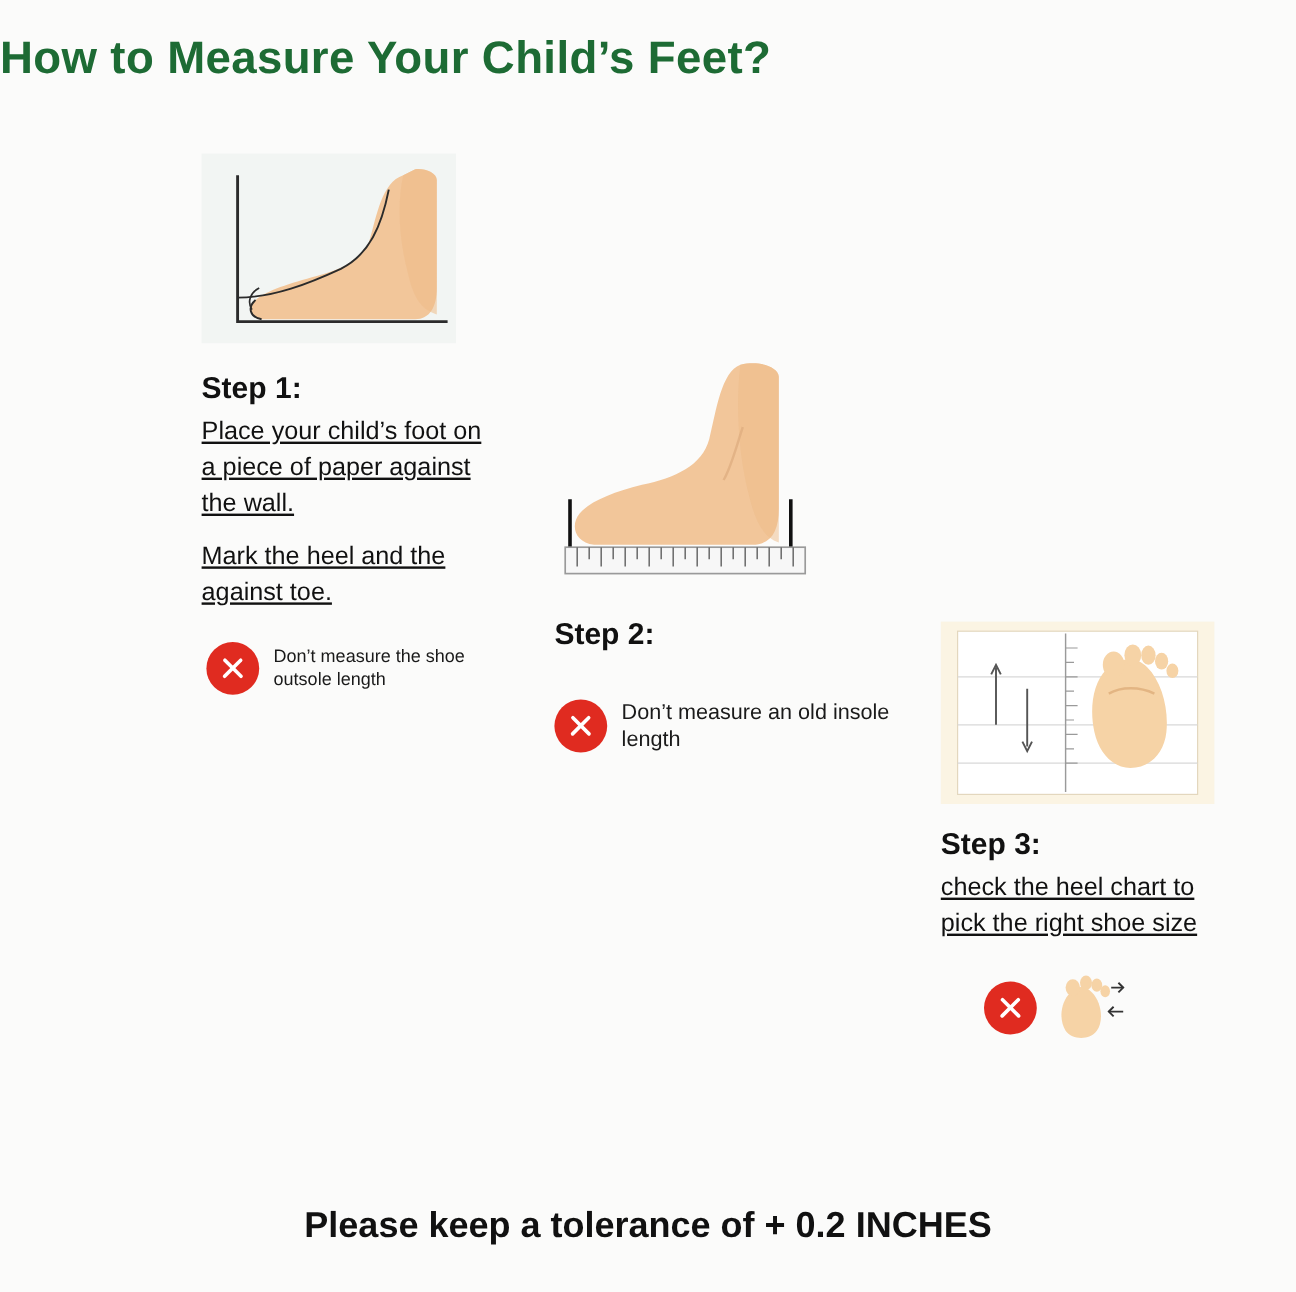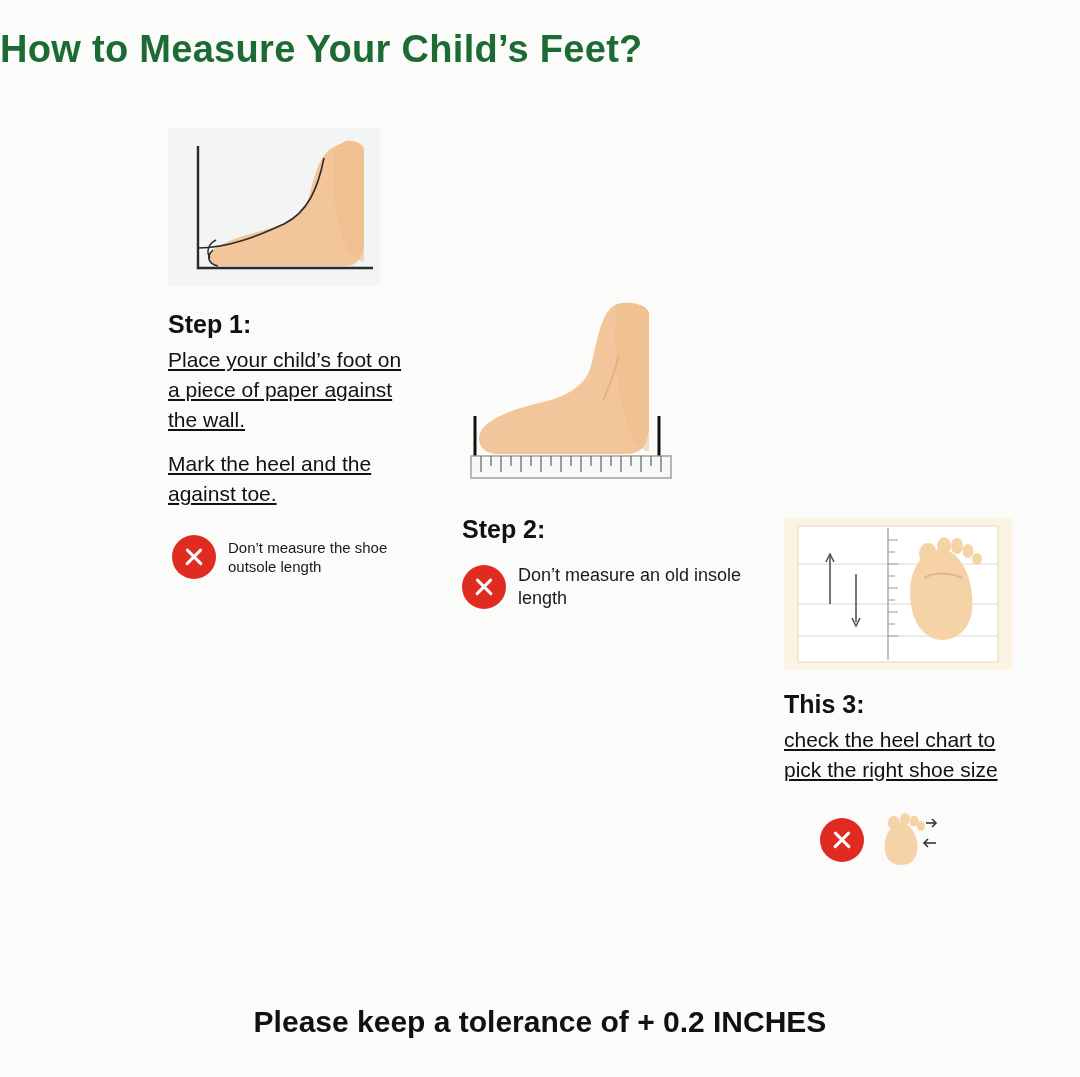--- a/index.html
+++ b/index.html
@@ -90,21 +90,21 @@
     position: relative;
     overflow: hidden;
   }
   #step1 .text-wrap { margin-top: 24px; width: 250px; }
   #step1 .warn { margin-top: 26px; margin-left: 4px; }
 
   
   #step2 { position: absolute; left: 462px; top: 300px; width: 320px; }
   #step2-img { width: 230px; height: 185px; position: relative; margin-left: 5px; }
   #step2 .text-wrap { margin-top: 30px; width: 320px; }
-  #step2 .warn { margin-top: 20px; margin-left: 0px; }
+  #step2 .warn { margin-top: 38px; margin-left: 0px; }
 
   
   #step3 { position: absolute; left: 784px; top: 518px; width: 240px; }
   #step3-img {
     width: 228px;
     height: 152px;
     background: #fbf4e3;
     position: relative;
     overflow: hidden;
   }
@@ -250,21 +250,21 @@
         <ellipse cx="144" cy="36" rx="9" ry="11" fill="#f6d3a6"></ellipse>
         <ellipse cx="160" cy="28" rx="7" ry="9" fill="#f6d3a6"></ellipse>
         <ellipse cx="173" cy="28" rx="6" ry="8" fill="#f6d3a6"></ellipse>
         <ellipse cx="184" cy="33" rx="5.5" ry="7" fill="#f6d3a6"></ellipse>
         <ellipse cx="193" cy="41" rx="5" ry="6" fill="#f6d3a6"></ellipse>
         <path d="M140 60 C150 54 166 54 178 60" fill="none" stroke="#e3b583" stroke-width="2"></path>
       </svg>
     </div>
 
     <div class="text-wrap">
-      <div class="step-head">This 3:</div>
+      <div class="step-head">Step 3:</div>
       <div class="step-body">
         <p>check the heel chart to pick the right shoe size</p>
       </div>
     </div>
 
     <div class="warn">
       <div class="warn-circle"></div>
       <svg width="62" height="58" viewBox="0 0 62 58">
         <path d="M16 16 C8 24 6 38 12 48 C18 56 32 56 38 48 C44 40 42 24 34 16 C28 10 22 10 16 16 Z" fill="#f6d3a6"></path>
         <ellipse cx="18" cy="12" rx="6" ry="7" fill="#f6d3a6"></ellipse>

